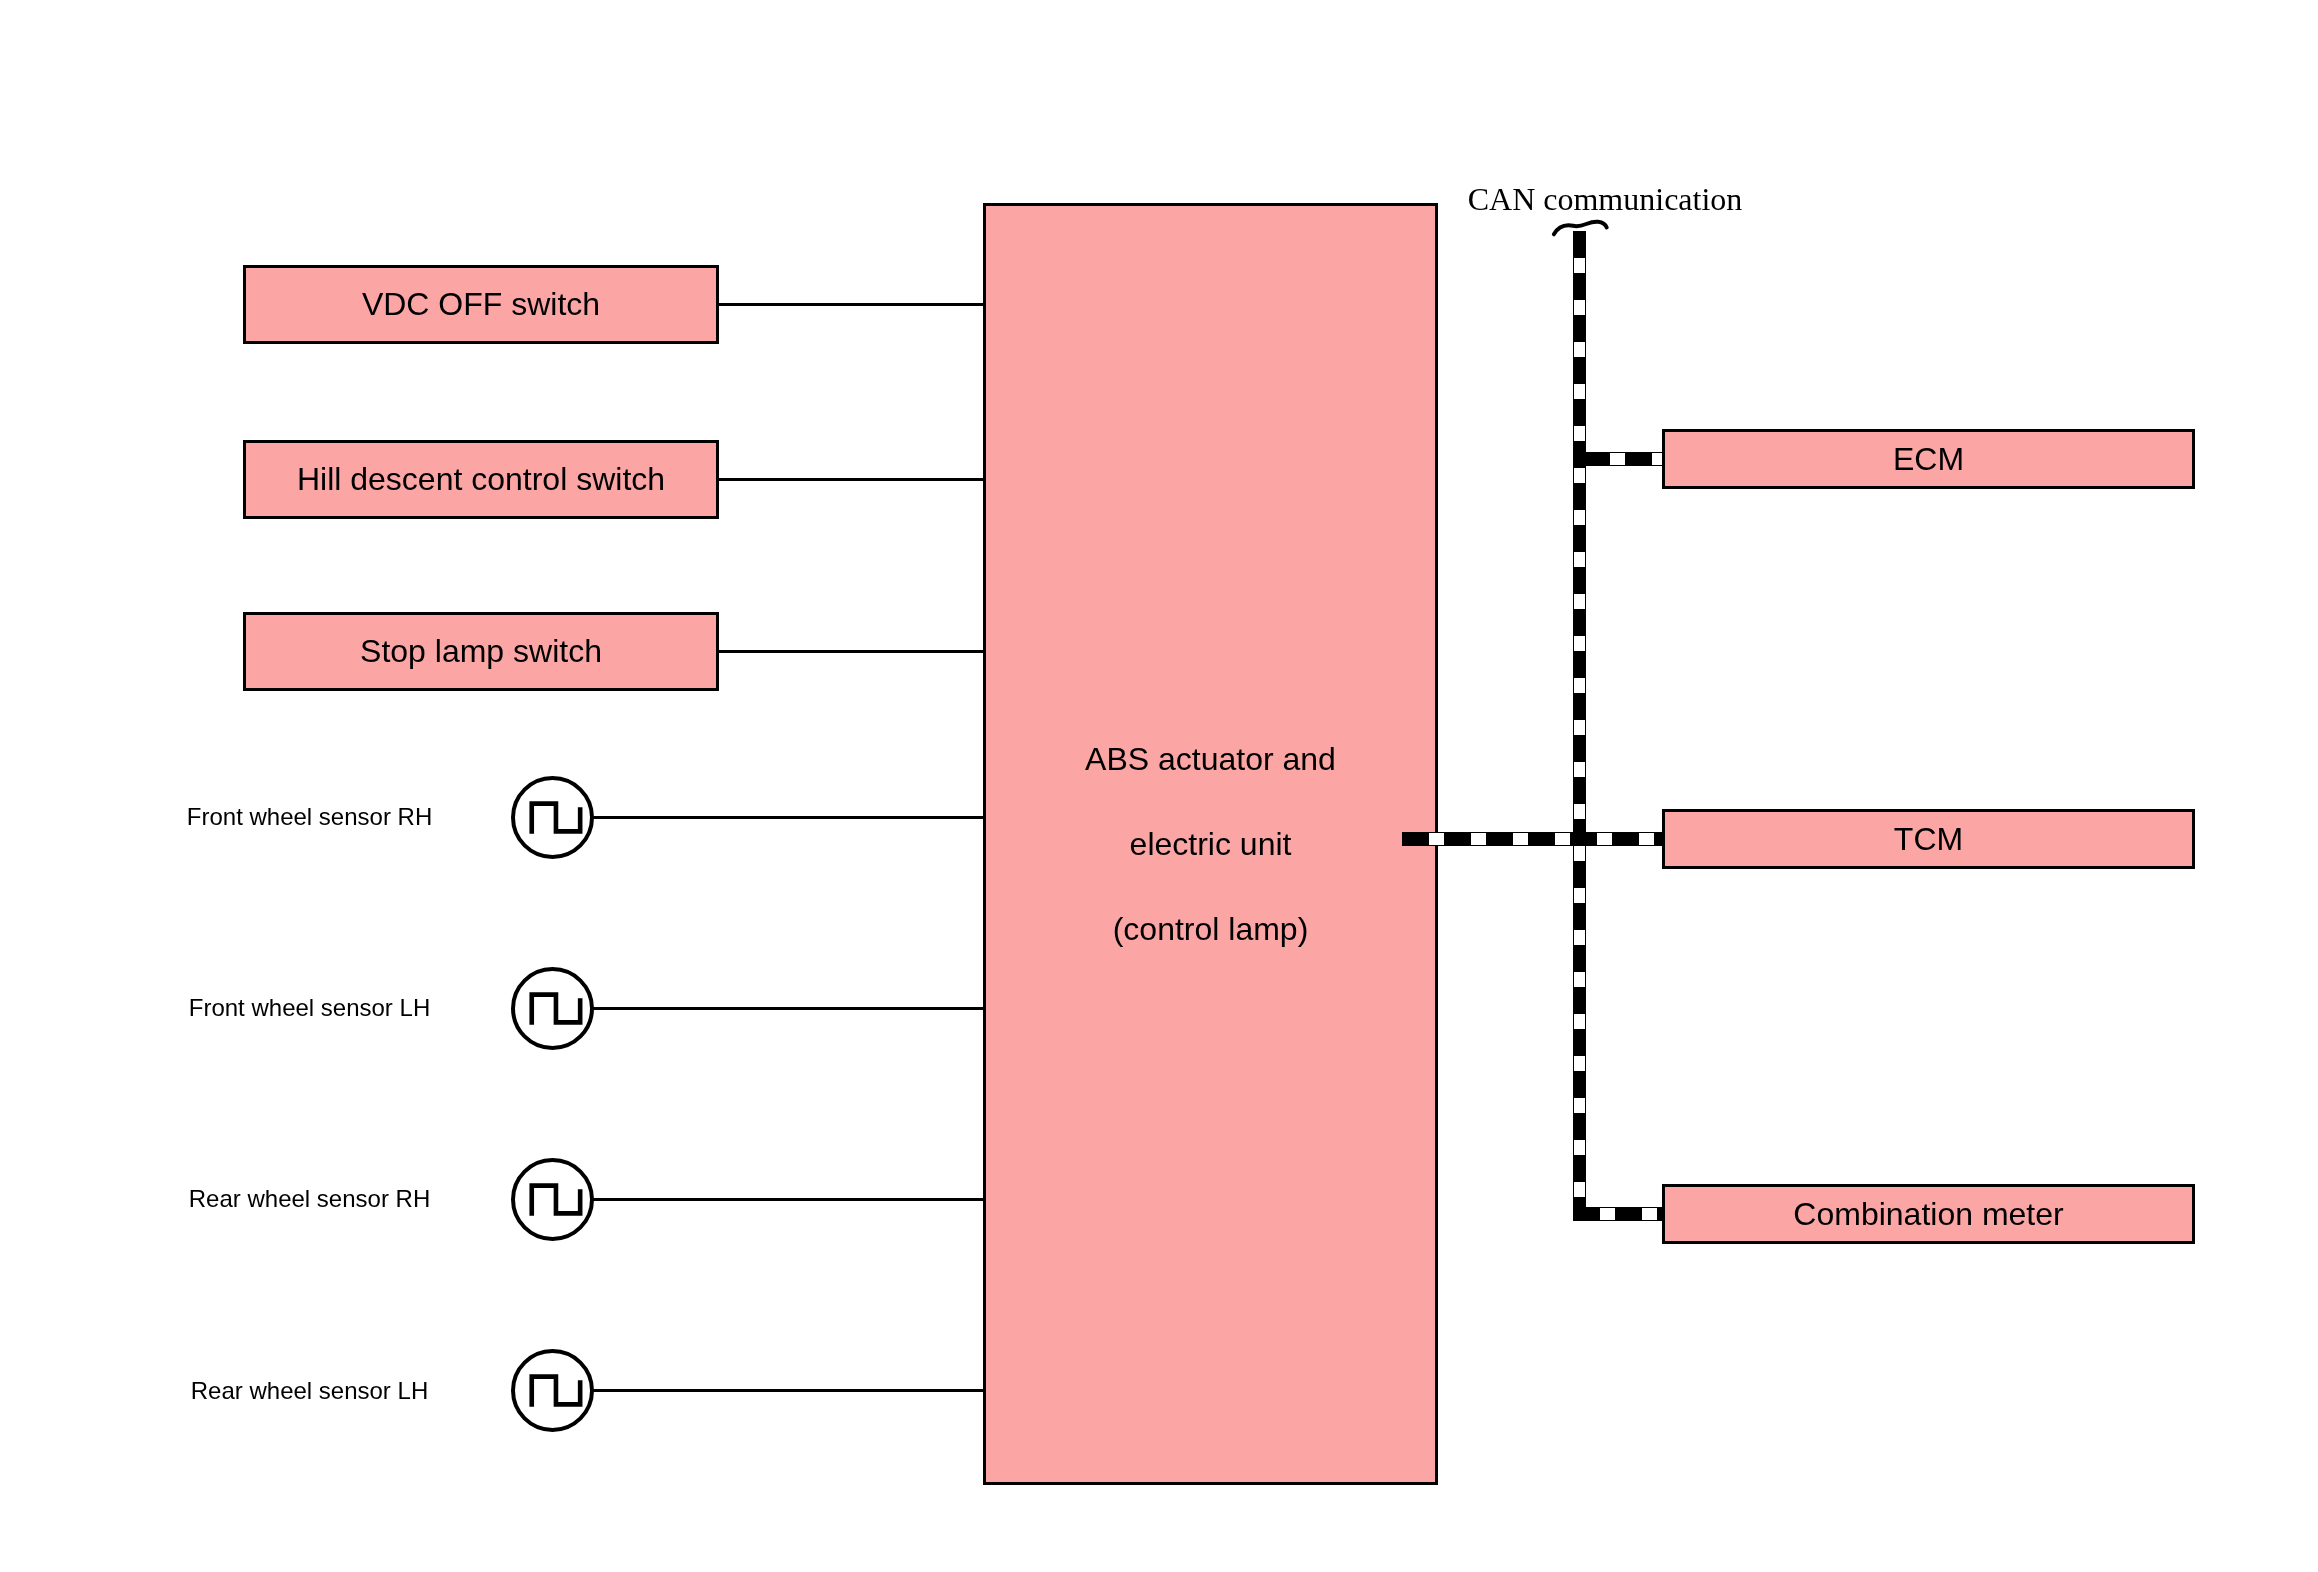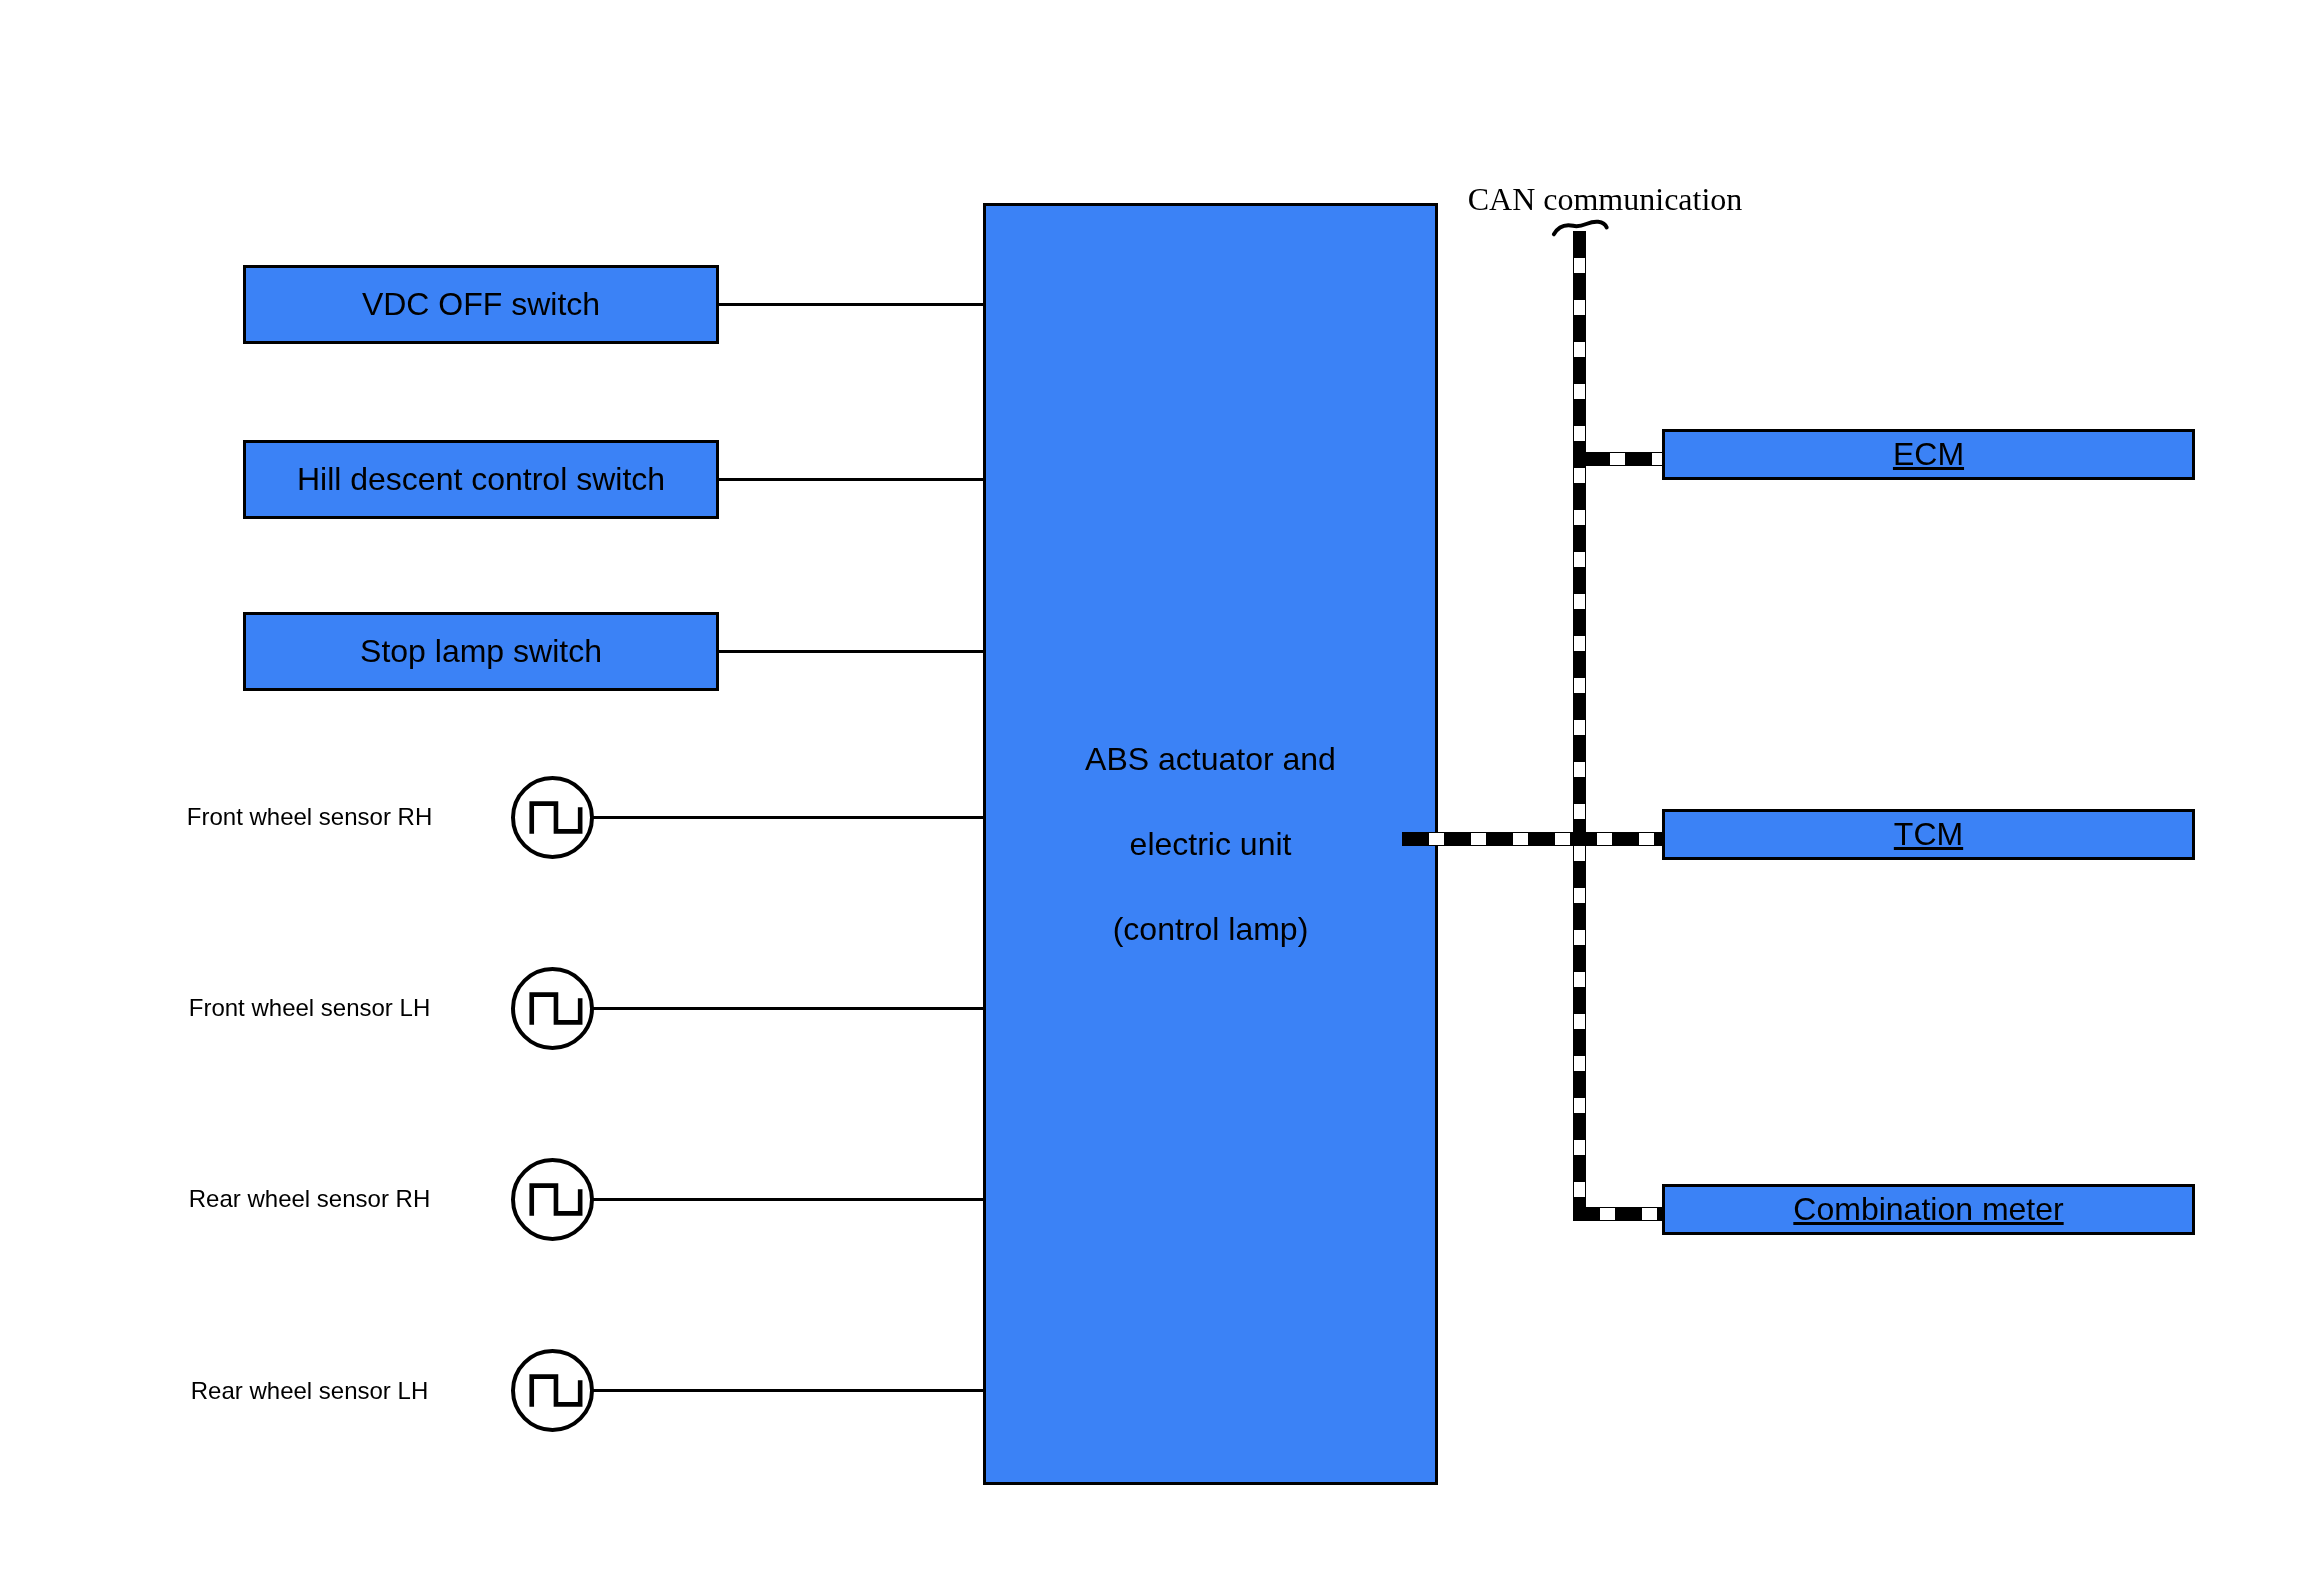--- a/index.html
+++ b/index.html
@@ -6,29 +6,29 @@
   .canvas {
     position:relative;
     width:2319px; height:1573px;
     background:#ffffff;
     font-family:"Liberation Sans", sans-serif;
     color:#000000;
   }
   .box {
     position:absolute;
     border:3.4px solid #000;
-    background:#3b82f6;
+    background:#fca5a5;
     box-sizing:border-box;
     display:flex; align-items:center; justify-content:center;
     font-size:32px; line-height:45px;
     text-align:center;
     white-space:nowrap;
   }
   .lbox { left:243px; width:476px; height:79px; }
-  .rbox { left:1662px; width:533px; height:51px;text-decoration:underline; }
+  .rbox { left:1662px; width:533px; height:60px; }
   .absbox {
     left:983px; top:203px; width:455px; height:1282px;
     flex-direction:column;
     gap:40px;
   }
   .wire { position:absolute; height:2.9px; background:#000; }
   .slabel {
     position:absolute; left:103px; width:413px;
     font-size:24px; line-height:44px; text-align:center;
     white-space:nowrap;

